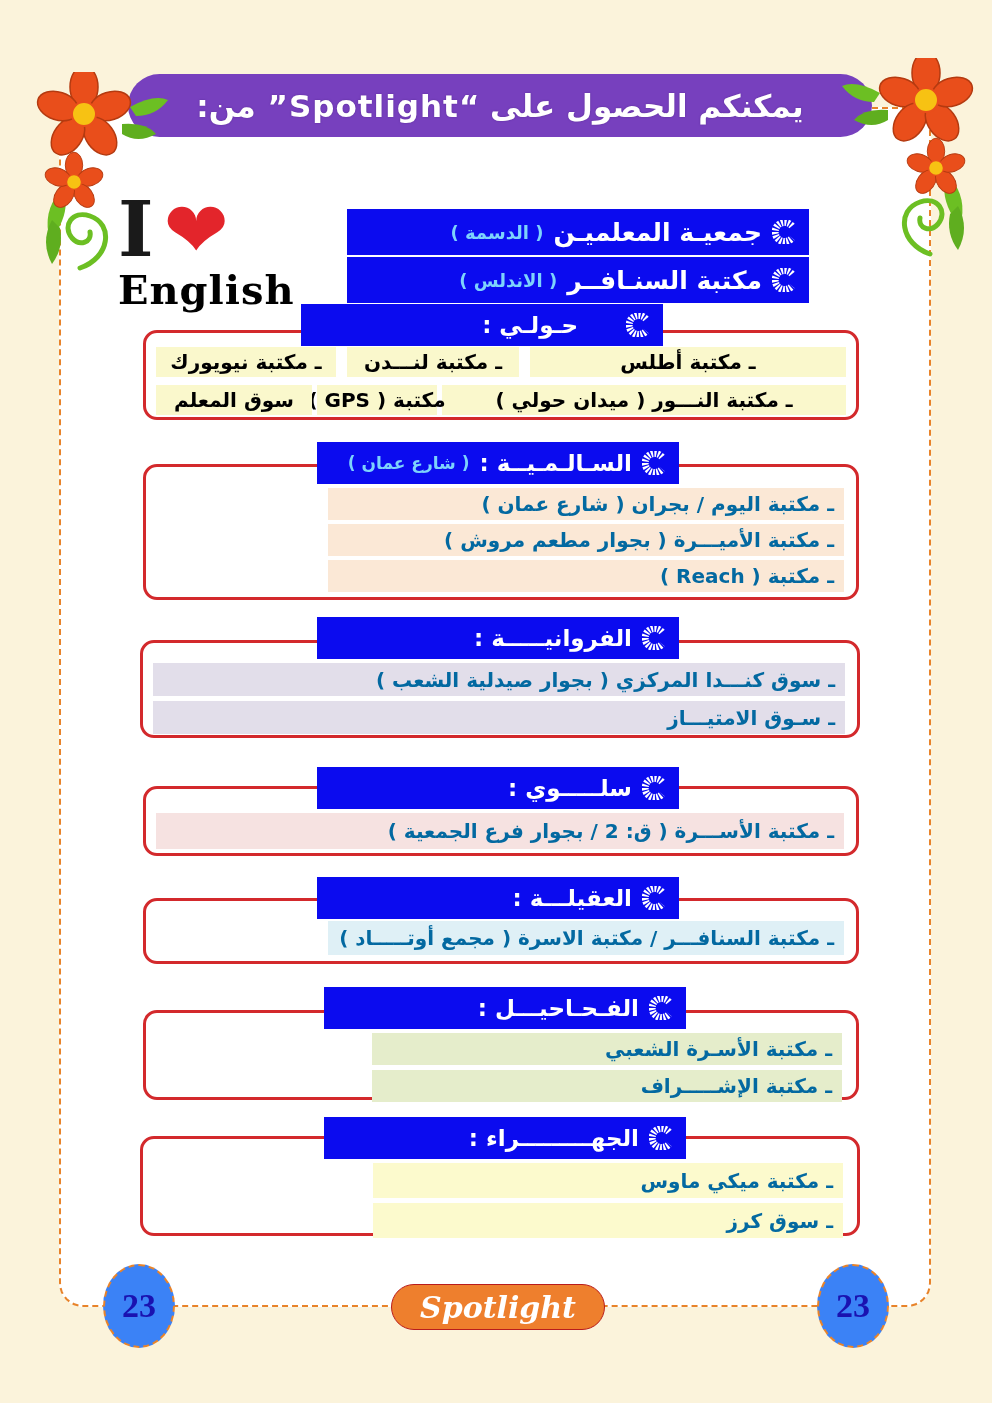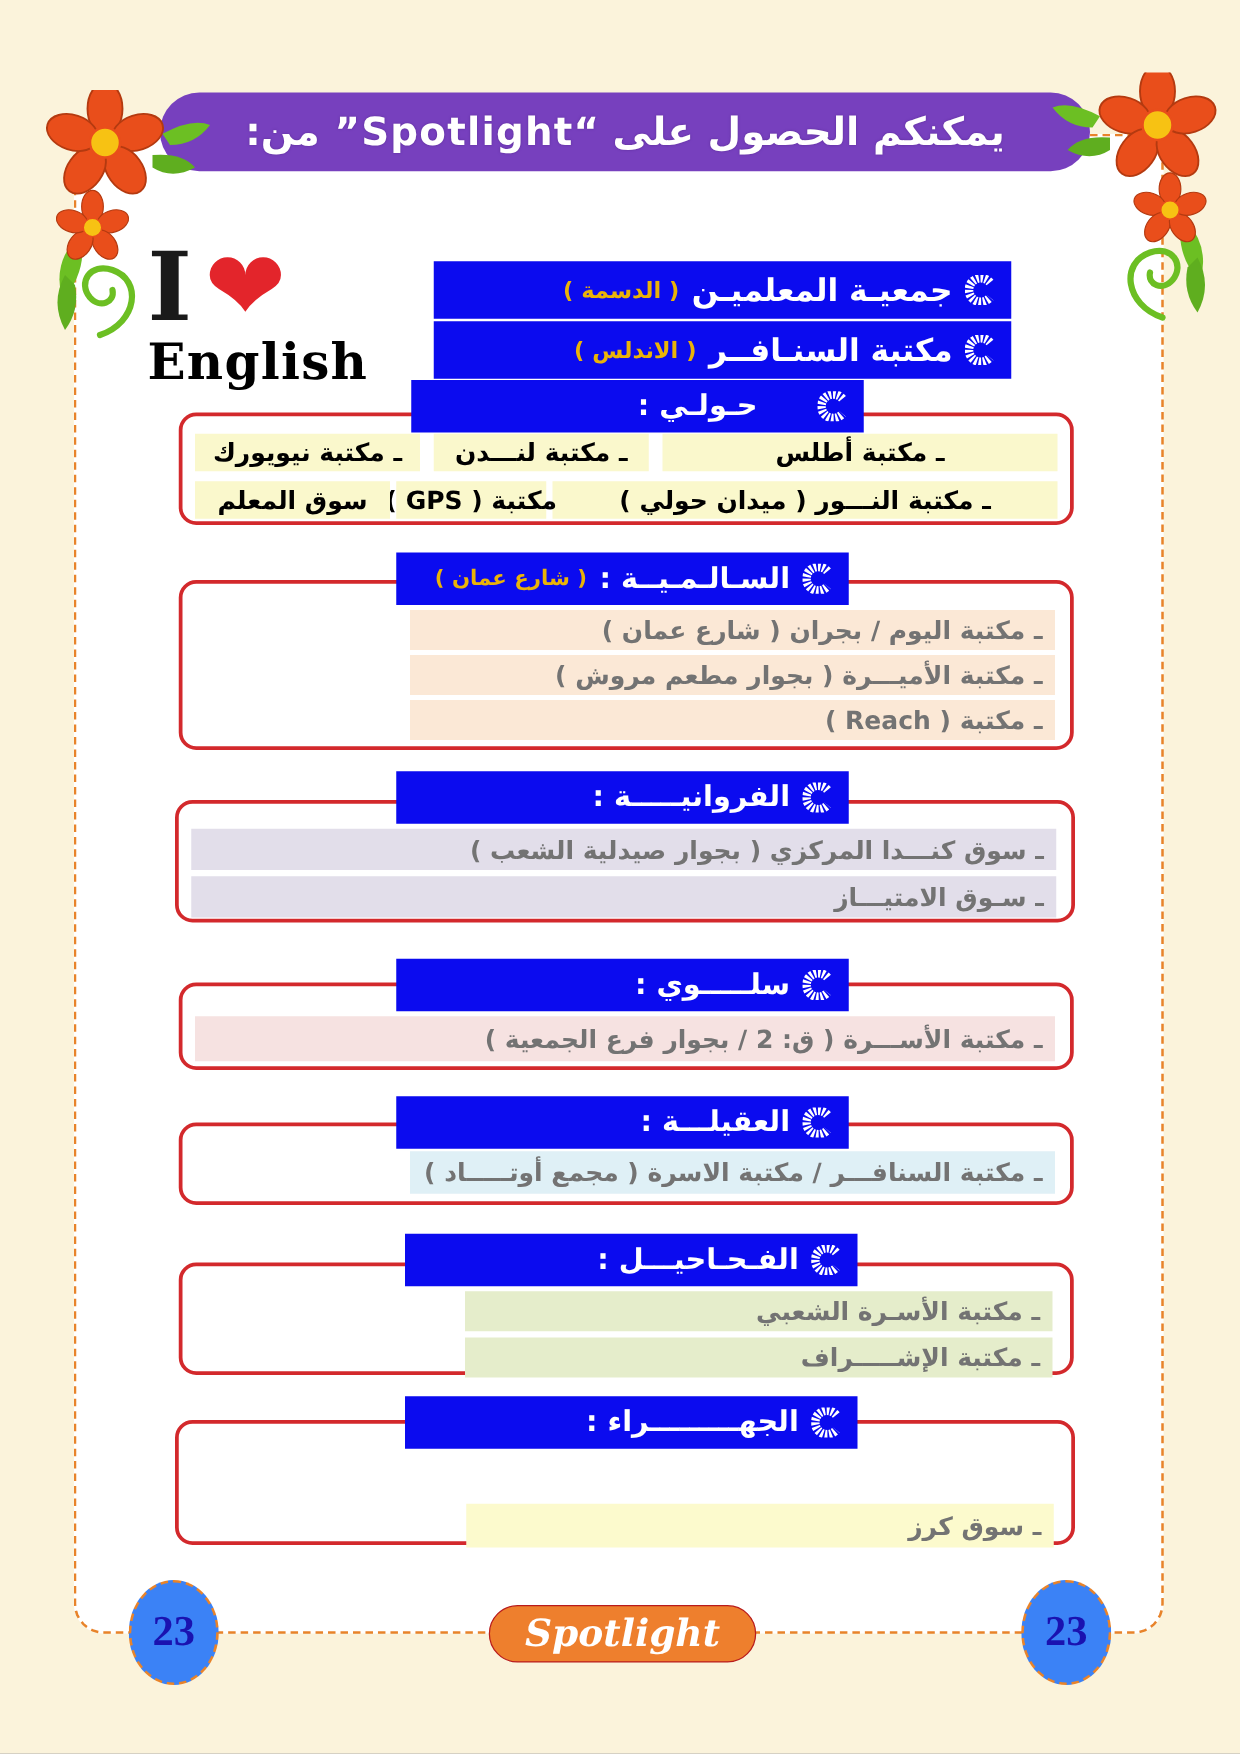--- a/index.html
+++ b/index.html
@@ -29,35 +29,35 @@
   .logo .i { font-family:"DejaVu Serif", serif; font-weight:bold; font-size:76px;
              line-height:76px; color:#1a1a1a; }
   .logo .heart { font-size:78px; line-height:70px; color:#E3252B; }
   .logo .english { font-family:"DejaVu Serif", serif; font-weight:bold; font-size:40px;
                    line-height:44px; color:#000000; letter-spacing:1px; }
 
   
   .bluebar { position:absolute; background:#0B0BEF; display:flex; align-items:center;
              direction:rtl; gap:10px; padding:0 12px; z-index:5; box-shadow:0 0 0 1px #0B0BEF; }
   .bluebar .bt { color:#fff; font-weight:bold; white-space:nowrap; }
-  .bluebar .bp { color:#eab308; font-weight:bold; font-size:17px; white-space:nowrap; }
+  .bluebar .bp { color:#7dd3fc; font-weight:bold; font-size:17px; white-space:nowrap; }
   .standalone1, .standalone2 { left:348px; width:460px; height:44px; }
   .standalone1 { top:210px; } .standalone2 { top:258px; }
   .standalone1 .bt, .standalone2 .bt { font-size:25px; }
   .standalone1 .bp, .standalone2 .bp { font-size:18px; }
   .secbar { width:360px; height:40px; }
   .secbar .bt { font-size:23px; }
 
   .cicon { flex:none; width:24px; height:24px; }
 
   
   .redbox { position:absolute; background:#fff; border:3px solid #D3292C; border-radius:14px; z-index:2; }
 
   
-  .bar { position:absolute; direction:rtl; color:#737373; font-weight:bold; font-size:20px;
+  .bar { position:absolute; direction:rtl; color:#0369a1; font-weight:bold; font-size:20px;
          display:flex; align-items:center; padding:16px 10px; white-space:nowrap; }
   .cells { position:absolute; left:10px; right:10px; display:flex; direction:rtl;
            justify-content:space-between; }
   .cell { height:30px; display:flex; align-items:center; justify-content:center;
           direction:rtl; color:#000; font-weight:bold; font-size:20px; white-space:nowrap; }
 
   .hl-yellow { background:#FAF8CC; }
   .hl-peach  { background:#FBE8D6; }
   .hl-lav    { background:#E2DEEA; }
   .hl-pink   { background:#F6E2E1; }
@@ -160,21 +160,21 @@
     <span class="bp">( الدسمة )</span>
   </div>
   <div class="bluebar standalone2">
     <svg class="cicon" viewBox="0 0 24 24">
         <path d="M 20 6 A 9.5 9.5 0 1 0 20 18" fill="none" stroke="#fff" stroke-width="7" stroke-dasharray="2 1.3"></path>
       </svg>
     <span class="bt">مكتبة السنـافــر</span>
     <span class="bp">( الاندلس )</span>
   </div>
 
-  <div class="bluebar secbar" style="left:330px; top:305px;gap:48px;">
+  <div class="bluebar secbar" style="left:302px; top:305px;gap:48px;">
     <svg class="cicon" viewBox="0 0 24 24">
         <path d="M 20 6 A 9.5 9.5 0 1 0 20 18" fill="none" stroke="#fff" stroke-width="7" stroke-dasharray="2 1.3"></path>
       </svg>
     <span class="bt">حـولـي :</span>
   </div>
   <div class="redbox" style="left:143px; top:330px; width:716px; height:90px;">
     <div class="cells" style="top:14px;">
       <div class="cell hl-yellow" style="width:316px;">ـ مكتبة أطلس</div>
       <div class="cell hl-yellow" style="width:172px;">ـ مكتبة لنـــدن</div>
       <div class="cell hl-yellow" style="width:180px;">ـ مكتبة نيويورك</div>
@@ -241,20 +241,21 @@
     <div class="bar hl-green" style="right:14px; top:57px; width:470px; height:31px;">ـ مكتبة الإشـــــراف</div>
   </div>
 
   <div class="bluebar secbar" style="left:325px; top:1118px;">
     <svg class="cicon" viewBox="0 0 24 24">
         <path d="M 20 6 A 9.5 9.5 0 1 0 20 18" fill="none" stroke="#fff" stroke-width="7" stroke-dasharray="2 1.3"></path>
       </svg>
     <span class="bt">الجهـــــــــراء :</span>
   </div>
   <div class="redbox" style="left:140px; top:1136px; width:720px; height:100px;">
+    <div class="bar hl-ylw2" style="right:14px; top:24px; width:470px; height:35px;">ـ مكتبة ميكي ماوس</div>
     <div class="bar hl-ylw2" style="right:14px; top:64px; width:470px; height:35px;">ـ سوق كرز</div>
   </div>
 
   <div class="page-badge badge-left">
     <span>23</span>
   </div>
   <div class="brand-pill">
     <span>Spotlight</span>
   </div>
   <div class="page-badge badge-right">

